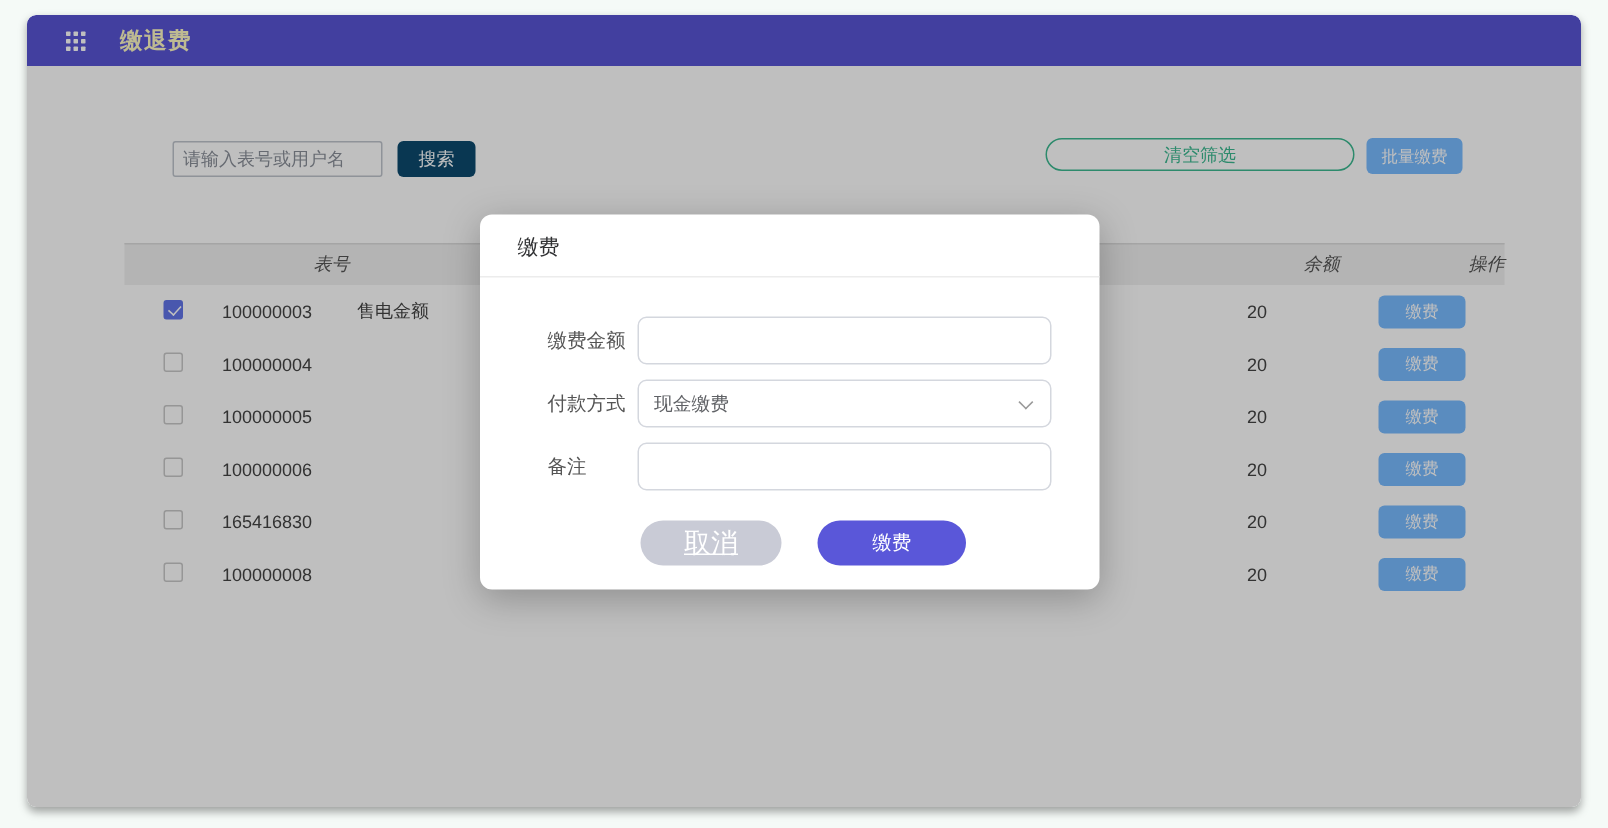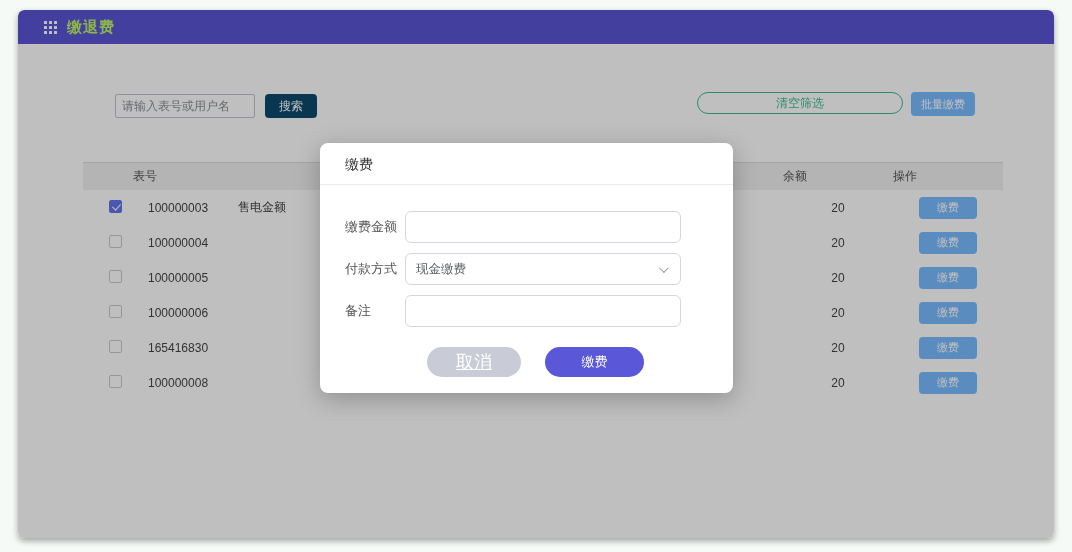--- a/index.html
+++ b/index.html
@@ -34,24 +34,25 @@
     gap: 10px;
   }
   .grid-icon {
     display: grid;
     grid-template-columns: repeat(3, 3px);
     grid-template-rows: repeat(3, 3px);
     gap: 2px;
   }
   .grid-icon span { background: #ffffff; border-radius: 0.5px; }
   .app-title {
-    color: #bef264;
+    color: #fef9c3;
     font-size: 15px;
     font-weight: bold;
     letter-spacing: 1px;
+    margin-left: 13px;
   }
 
   
   .search-input {
     position: absolute;
     left: 97px; top: 84px;
     width: 140px; height: 24px;
     border: 1px solid #bfc4cc;
     border-radius: 2px;
     background: #fff;
@@ -109,21 +110,21 @@
     display: grid;
     grid-template-columns: 50px 100px 1fr 110px 110px;
     align-items: center;
   }
   .t-head {
     height: 28px;
     background: #f0f0f0;
     border-top: 1px solid #dcdcdc;
     color: #555;
   }
-  .t-head .th { text-align: left; }
+  .t-head .th { text-align: right; font-style: italic; }
   .t-body .t-row { height: 35px; color: #444; }
   .cell-meter { padding-left: 15px; }
   .cell-name  { padding-left: 5px; }
   .cell-balance { text-align: center; }
   .cell-actions { text-align: center; }
   .cb {
     appearance: none;
     -webkit-appearance: none;
     width: 13px; height: 13px;
     border: 1px solid #c8c8c8;
@@ -175,20 +176,21 @@
     font-size: 14px;
     color: #303133;
     border-bottom: 1px solid #ececec;
   }
   .modal-body { padding: 26px 0 0 25px; }
   .field-row {
     display: flex;
     align-items: center;
     height: 32px;
     margin-bottom: 10px;
+    margin-left: 20px;
   }
   .field-label {
     width: 60px;
     font-size: 13px;
     color: #555;
     flex: none;
   }
   .field-input, .field-select {
     width: 276px; height: 32px;
     border: 1px solid #d4d7de;

